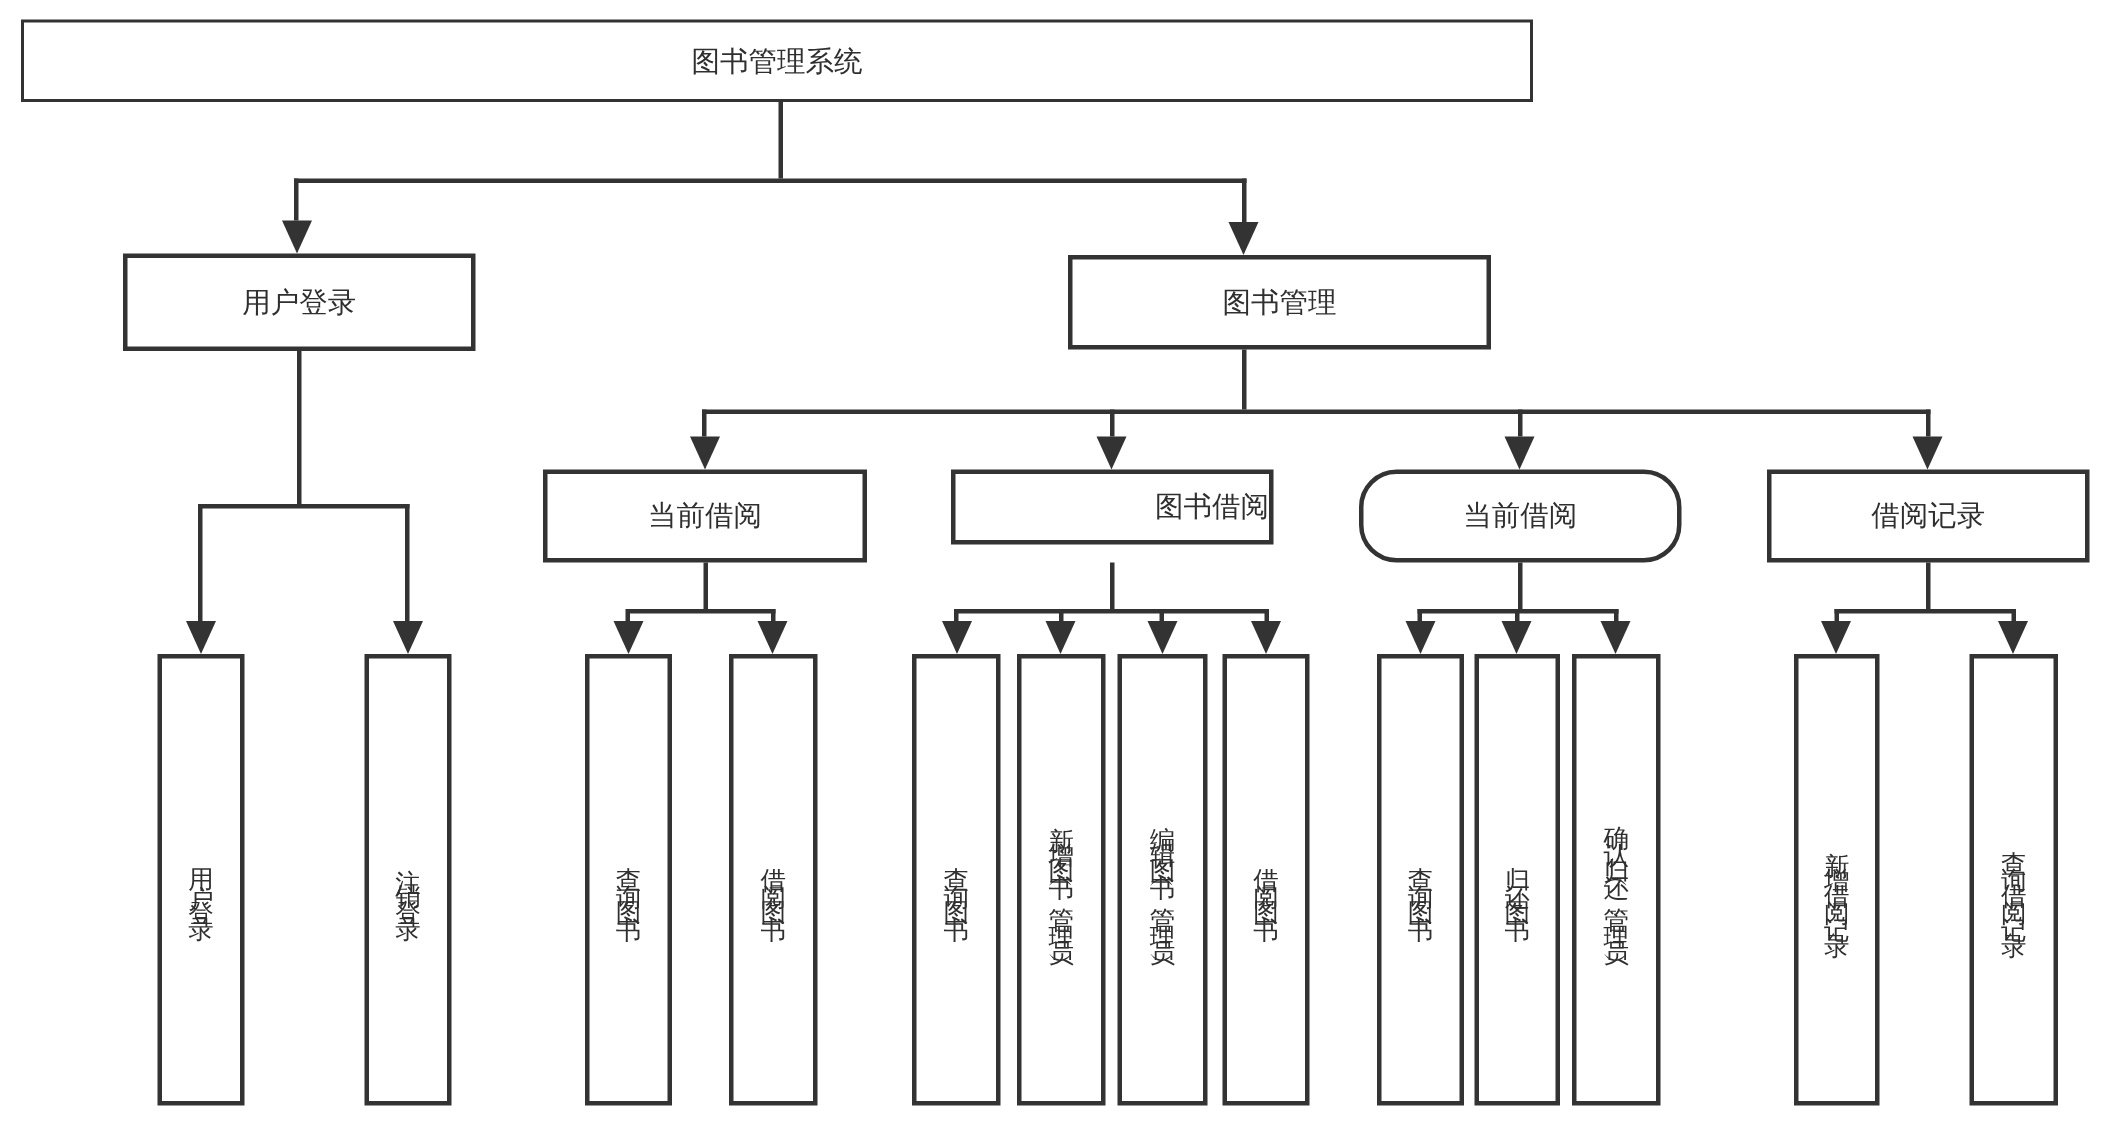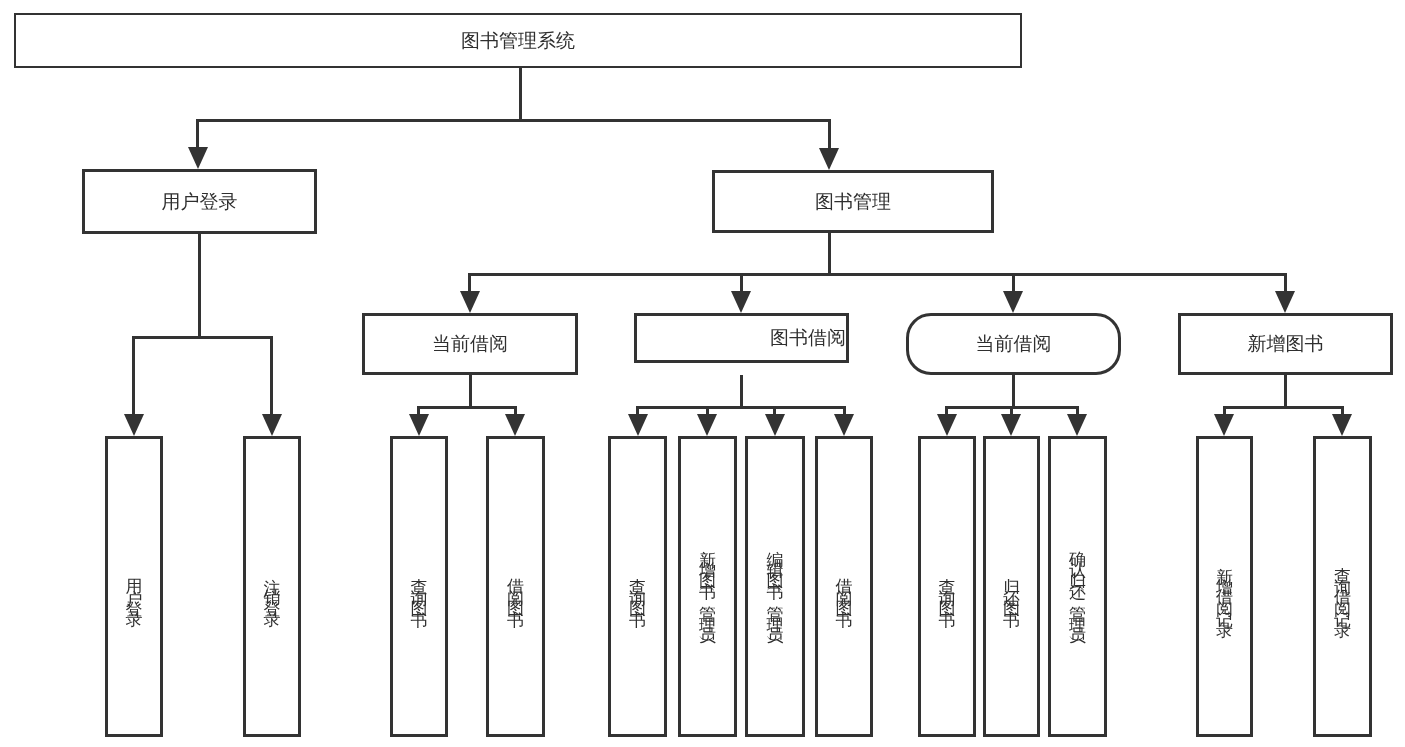--- a/index.html
+++ b/index.html
@@ -103,21 +103,21 @@
   <div class="box" style="left:362px; top:313px; width:216px; height:62px;">
     <span>当前借阅</span>
   </div>
   <div class="box" style="left:634px; top:313px; width:215px; height:50px;justify-content:flex-end;">
     <span>图书借阅</span>
   </div>
   <div class="box" style="left:906px; top:313px; width:215px; height:62px;border-radius:25px;">
     <span>当前借阅</span>
   </div>
   <div class="box" style="left:1178px; top:313px; width:215px; height:62px;">
-    <span>新增图书</span>
+    <span>借阅记录</span>
   </div>
 
   <div class="vl" style="left:469px; top:375px; height:31px;"></div>
   <div class="hl" style="left:418px; top:406px; width:99px;"></div>
   <div class="vl" style="left:417px; top:406px; height:8px;"></div>
   <div class="arr" style="left:409px; top:414px;"></div>
   <div class="vl" style="left:514px; top:406px; height:8px;"></div>
   <div class="arr" style="left:505px; top:414px;"></div>
 
   <div class="vl" style="left:740px; top:375px; height:31px;"></div>

